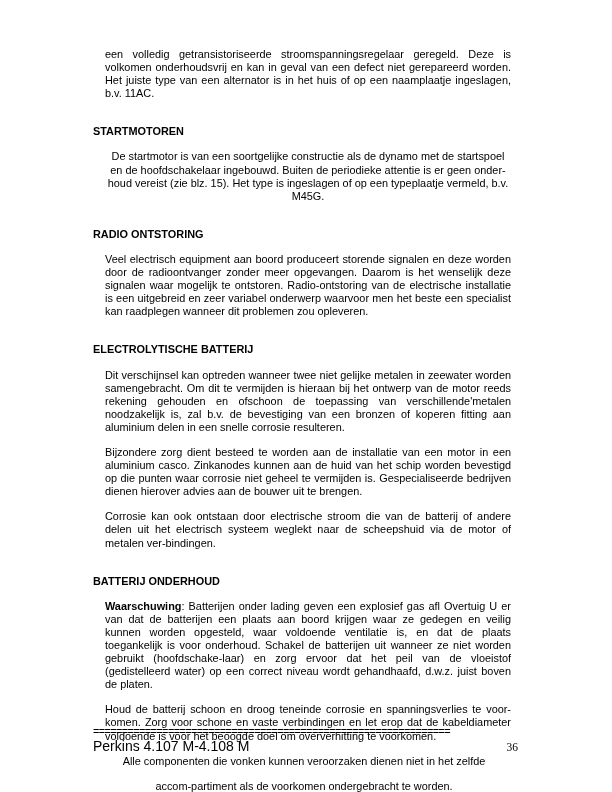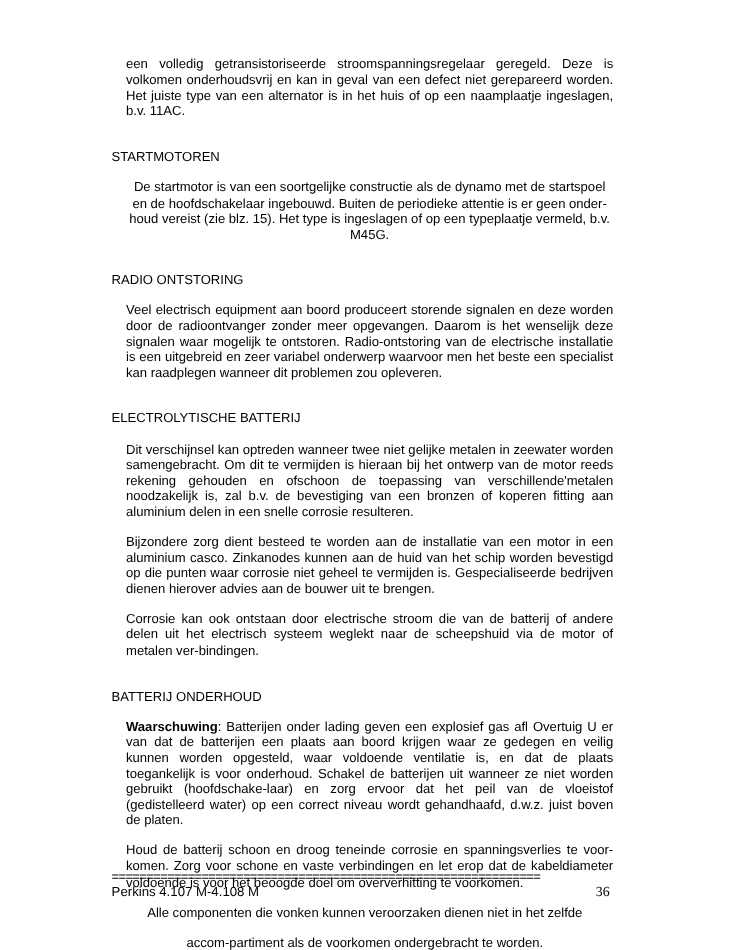--- a/index.html
+++ b/index.html
@@ -8,40 +8,40 @@
     font-family: "Liberation Sans", sans-serif;
     color: #000000;
   }
   .page { position: absolute; left: 93px; top: 36px; width: 430px; }
   .para {
     font-size: 10.9px; line-height: 13.1px; text-align: justify;
     margin: 12px; padding: 0;
   }
   .para.last-left { text-align: center; }
   .heading {
-    font-size: 10.9px; line-height: 13.1px; font-weight: normal;
+    font-size: 10.9px; line-height: 13.1px; font-weight: bold;
     margin: 0; padding: 0;
   }
   .gap { height: 13px; }
   .warn { font-weight: bold; }
   .outdent { position: relative; left: -4px; text-align: center; }
   .footer {
     position: absolute; left: 93px; top: 727px; width: 430px;
   }
   .rule {
     font-family: "Liberation Sans", sans-serif;
     font-size: 10.9px; line-height: 9px; letter-spacing: -0.6px;
     overflow: hidden; white-space: nowrap; width: 426px; color: #000;
   }
   .footer-row {
     display: flex; justify-content: space-between; align-items: baseline;
     margin-top: 2px;
   }
-  .footer-title { font-size: 11px; text-align: center; }
-  .page-num { font-family: "Liberation Serif", serif; font-size: 11.5px; margin-right: 15px; }
+  .footer-title { font-size: 14px; text-align: center; }
+  .page-num { font-family: "Liberation Serif", serif; font-size: 11.5px; margin-right: 5px; }
 </style>
 </head>
 <body>
 
 <div class="page">
 
   <p class="para">een volledig getransistoriseerde stroomspanningsregelaar geregeld. Deze is volkomen onderhoudsvrij en kan in geval van een defect niet gerepareerd worden. Het juiste type van een alternator is in het huis of op een naamplaatje ingeslagen, b.v. 11AC.</p>
   <div class="gap"></div>
 
   <section>

